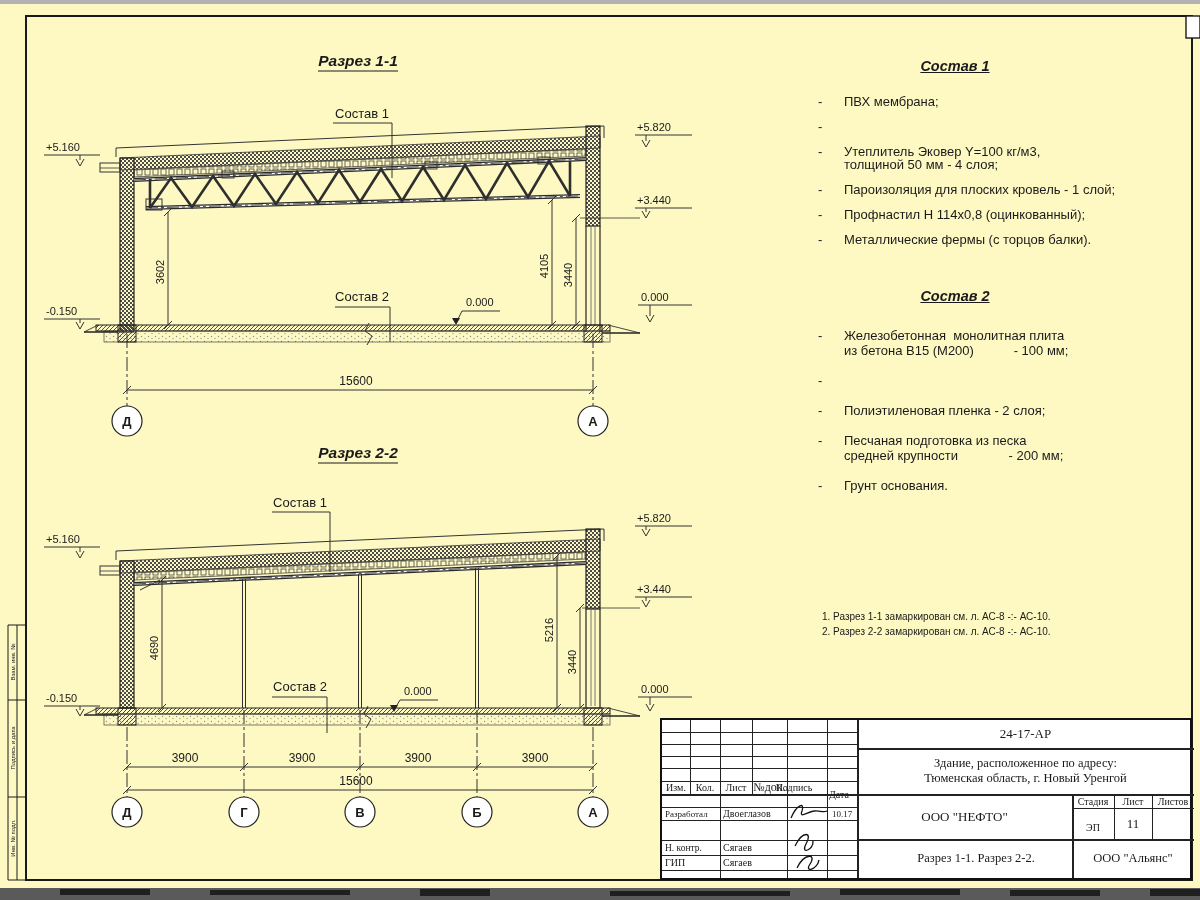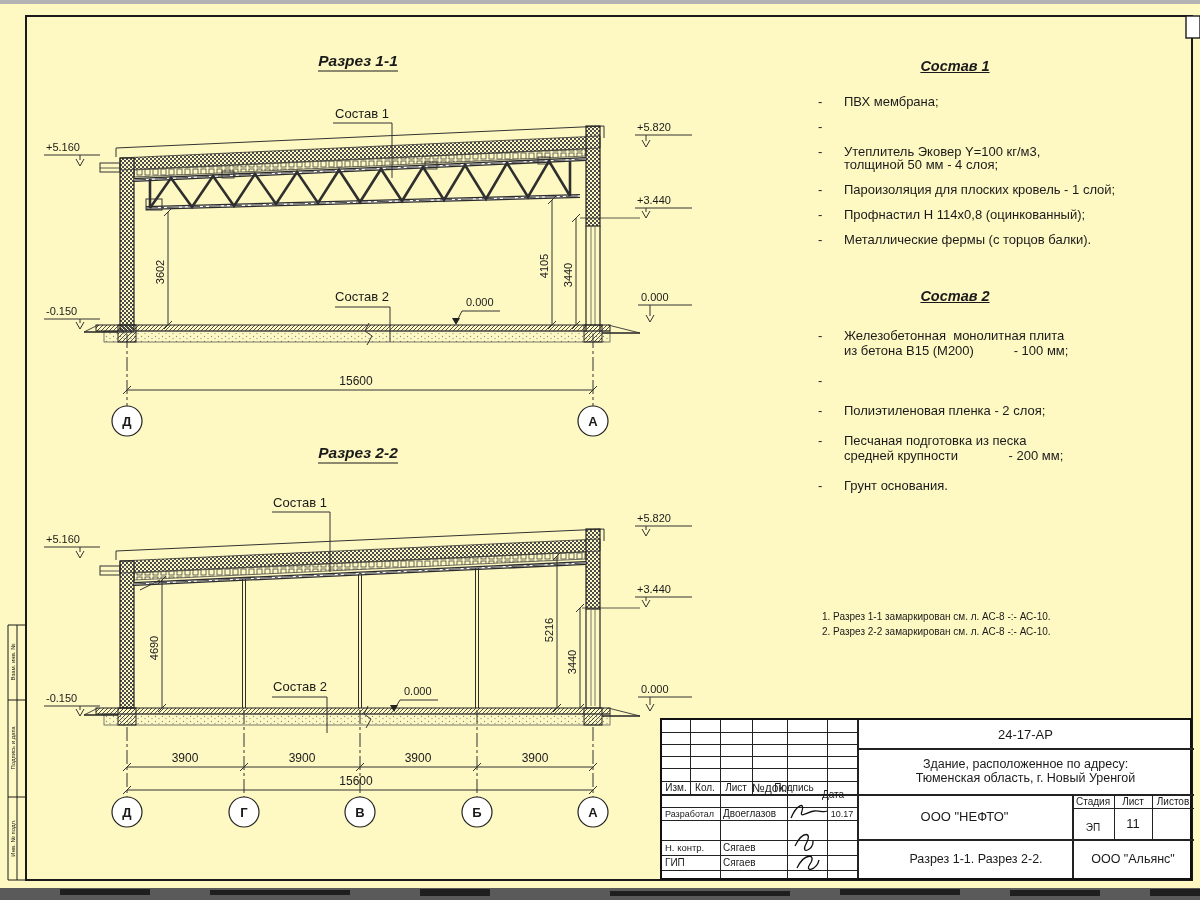--- a/index.html
+++ b/index.html
@@ -17,21 +17,21 @@
   .c1 .item{font-size:13px;line-height:12.5px;margin-bottom:12.5px;}
   .c2 .item{font-size:13px;line-height:15px;margin-bottom:15px;}
   .dash{width:26px;flex:0 0 26px;}
   .l2:empty{display:none;}
   .notes{position:absolute;left:822px;top:610px;font-size:10px;line-height:14.5px;white-space:pre;}
   
   #tblock{position:absolute;left:660px;top:718px;width:532px;height:162px;
           border:2px solid #111;box-sizing:border-box;background:#fff;font-size:10px;}
   .ln{position:absolute;background:#222;}
   .cell{position:absolute;display:flex;align-items:center;justify-content:center;text-align:center;
-        overflow:hidden;}
+        overflow:hidden;font-family:Liberation Serif, serif;}
   .cell.left{justify-content:flex-start;padding-left:3px;}
 </style>
 </head>
 <body>
 <div id="sheet">
 
 <svg class="abs" style="left:0;top:0" width="1200" height="900" viewBox="0 0 1200 900">
   <defs>
     <pattern id="check" width="4" height="4" patternUnits="userSpaceOnUse">
       <rect x="0" y="0" width="2" height="2" fill="#4c4c4c"></rect>
@@ -379,21 +379,21 @@
   <div class="ln" style="left:195px;top:119px;width:337px;height:1.5px"></div>
   <div class="ln" style="left:410px;top:74px;width:1.5px;height:84px"></div>
   <div class="ln" style="left:452px;top:74px;width:1px;height:45px"></div>
   <div class="ln" style="left:490px;top:74px;width:1px;height:45px"></div>
 
   <div class="cell" style="left:0;top:61px;width:28px;height:13px">Изм.</div>
   <div class="cell" style="left:28px;top:61px;width:30px;height:13px">Кол.</div>
   <div class="cell" style="left:58px;top:61px;width:32px;height:13px">Лист</div>
   <div class="cell" style="left:90px;top:61px;width:35px;height:13px;font-size:12px">№док.</div>
   <div class="cell" style="left:112px;top:61px;width:40px;height:13px">Подпись</div>
-  <div class="cell" style="left:156px;top:61px;width:30px;height:26px">Дата</div>
+  <div class="cell" style="left:162px;top:61px;width:30px;height:26px">Дата</div>
 
   <div class="cell left" style="left:0;top:87px;width:58px;height:13px;font-size:9px">Разработал</div>
   <div class="cell left" style="left:58px;top:87px;width:67px;height:13px">Двоеглазов</div>
   <div class="cell" style="left:165px;top:87px;width:30px;height:13px;font-size:9px">10.17</div>
   <div class="cell left" style="left:0;top:120px;width:58px;height:15px;font-size:9.5px">Н. контр.</div>
   <div class="cell left" style="left:58px;top:120px;width:67px;height:15px">Сягаев</div>
   <div class="cell left" style="left:0;top:135px;width:58px;height:15px">ГИП</div>
   <div class="cell left" style="left:58px;top:135px;width:67px;height:15px">Сягаев</div>
 
   <svg class="abs" style="left:125px;top:80px" width="44" height="78">

